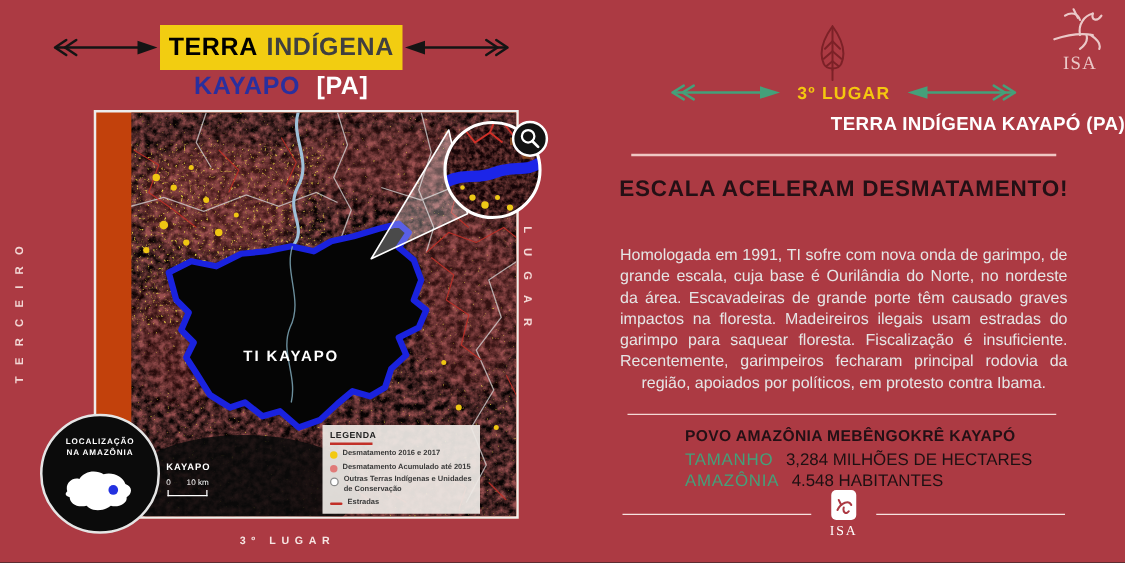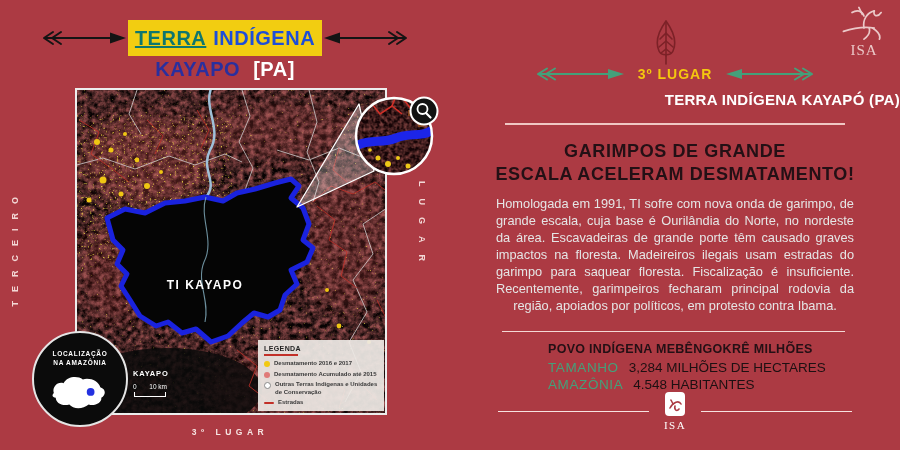--- a/index.html
+++ b/index.html
@@ -5,31 +5,31 @@
   html,body{margin:0;padding:0;background:#222;}
   .stage{position:relative;width:900px;height:450px;overflow:hidden;
          background:#AC3A43;font-family:"Liberation Sans",sans-serif;
          -webkit-font-smoothing:antialiased;}
 
   
   .left{position:absolute;left:0;top:0;width:450px;height:450px;}
   .title-box{position:absolute;left:128px;top:20px;width:194px;height:36px;
              background:#F2CD11;display:flex;align-items:center;justify-content:center;
              font-weight:bold;font-size:20px;letter-spacing:.5px;}
-  .t-terra{color:#0f766e;margin-right:7px;text-decoration:underline;}
-  .t-indigena{color:#1d4ed8;}
+  .t-terra{color:#000000;margin-right:7px;}
+  .t-indigena{color:#404040;}
   .subtitle-left{position:absolute;left:75px;top:58px;width:300px;text-align:center;
                  font-weight:bold;font-size:20px;letter-spacing:.5px;}
   .t-kayapo{color:#2A2F9E;margin-right:7px;}
   .t-uf{color:#fff;}
   .arrow-svg{position:absolute;top:30px;}
   .mirror{transform:scaleX(-1);}
 
   .map{position:absolute;left:75px;top:88px;width:308px;height:323px;
-       border:2px solid #EDEDED;background:#d946ef;}
+       border:2px solid #EDEDED;background:#c2410c;padding-left:28px;}
   .legend{position:absolute;left:258px;top:340px;width:126px;height:71px;
           background:rgba(238,234,229,.93);padding:5px 6px;box-sizing:border-box;z-index:8;}
   .legend-title{font-size:7px;font-weight:bold;color:#222;letter-spacing:.4px;}
   .legend-underline{width:34px;height:2px;background:#C23028;margin:2px 0 4px 0;}
   .legend-row{display:flex;align-items:flex-start;margin-bottom:3px;}
   .legend-label{font-size:6px;font-weight:bold;color:#3a3a3a;line-height:7.5px;}
   .sw{flex:0 0 auto;margin-right:4px;margin-top:1px;}
   .sw-dot{width:6px;height:6px;border-radius:50%;}
   .sw-yellow{background:#F2C911;}
   .sw-rose{background:#E07A78;}
@@ -329,30 +329,29 @@
           <path d="M2,7 L11,1.5 M2,7 L11,12.5 M10,7 L19,1.5 M10,7 L19,12.5"></path>
         </g>
         <polygon points="88,7 72,2 72,12" fill="#44A07A"></polygon>
       </svg>
     </div>
 
     <div class="subtitle-right">TERRA INDÍGENA KAYAPÓ (PA)</div>
     <div class="div1"></div>
 
     <div class="headline">
-      <div>GARIMPOS DE GRANDE</div>
       <div>ESCALA ACELERAM DESMATAMENTO!</div>
     </div>
 
     <p class="body-text">Homologada em 1991, TI sofre com nova onda de garimpo, de grande escala, cuja base é Ourilândia do Norte, no nordeste da área. Escavadeiras de grande porte têm causado graves impactos na floresta. Madeireiros ilegais usam estradas do garimpo para saquear floresta. Fiscalização é insuficiente. Recentemente, garimpeiros fecharam principal rodovia da região, apoiados por políticos, em protesto contra Ibama.</p>
 
     <div class="div2"></div>
 
     <div class="stats">
-      <div class="people">POVO INDÍGENA MEBÊNGOKRÊ MILHÕES</div>
+      <div class="people">POVO AMAZÔNIA MEBÊNGOKRÊ KAYAPÓ</div>
       <div class="stat-row">
         <span class="stat-label">TAMANHO</span><span class="stat-value">3,284 MILHÕES DE HECTARES</span>
       </div>
       <div class="stat-row">
         <span class="stat-label">AMAZÔNIA</span><span class="stat-value">4.548 HABITANTES</span>
       </div>
     </div>
 
     <div class="footer">
       <div class="fline"></div>

